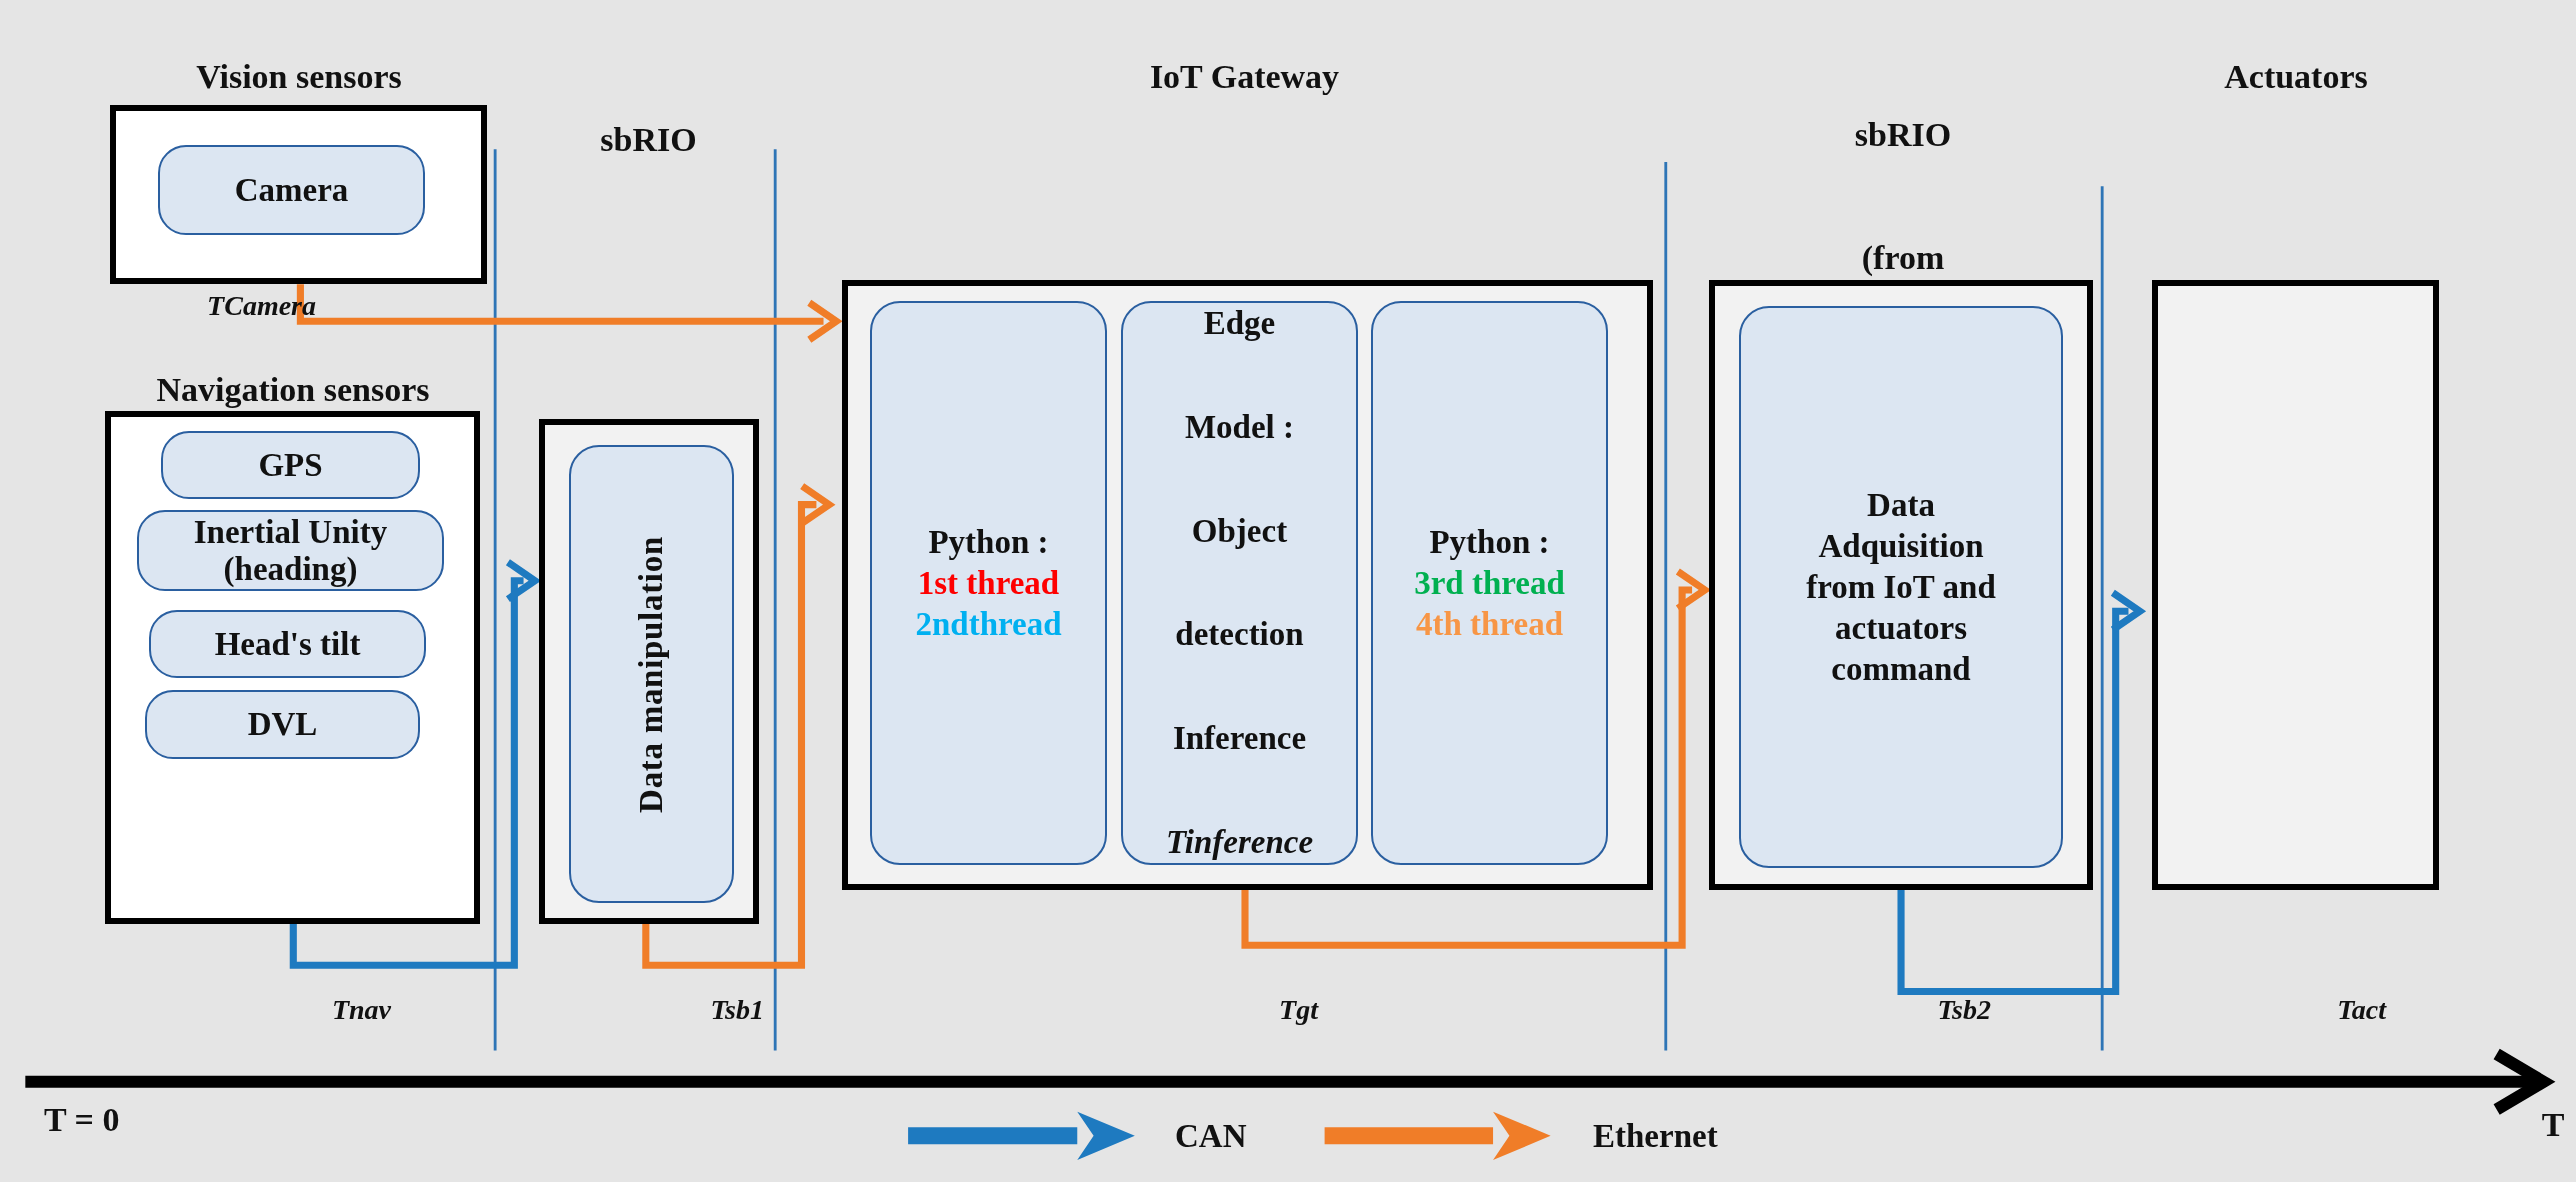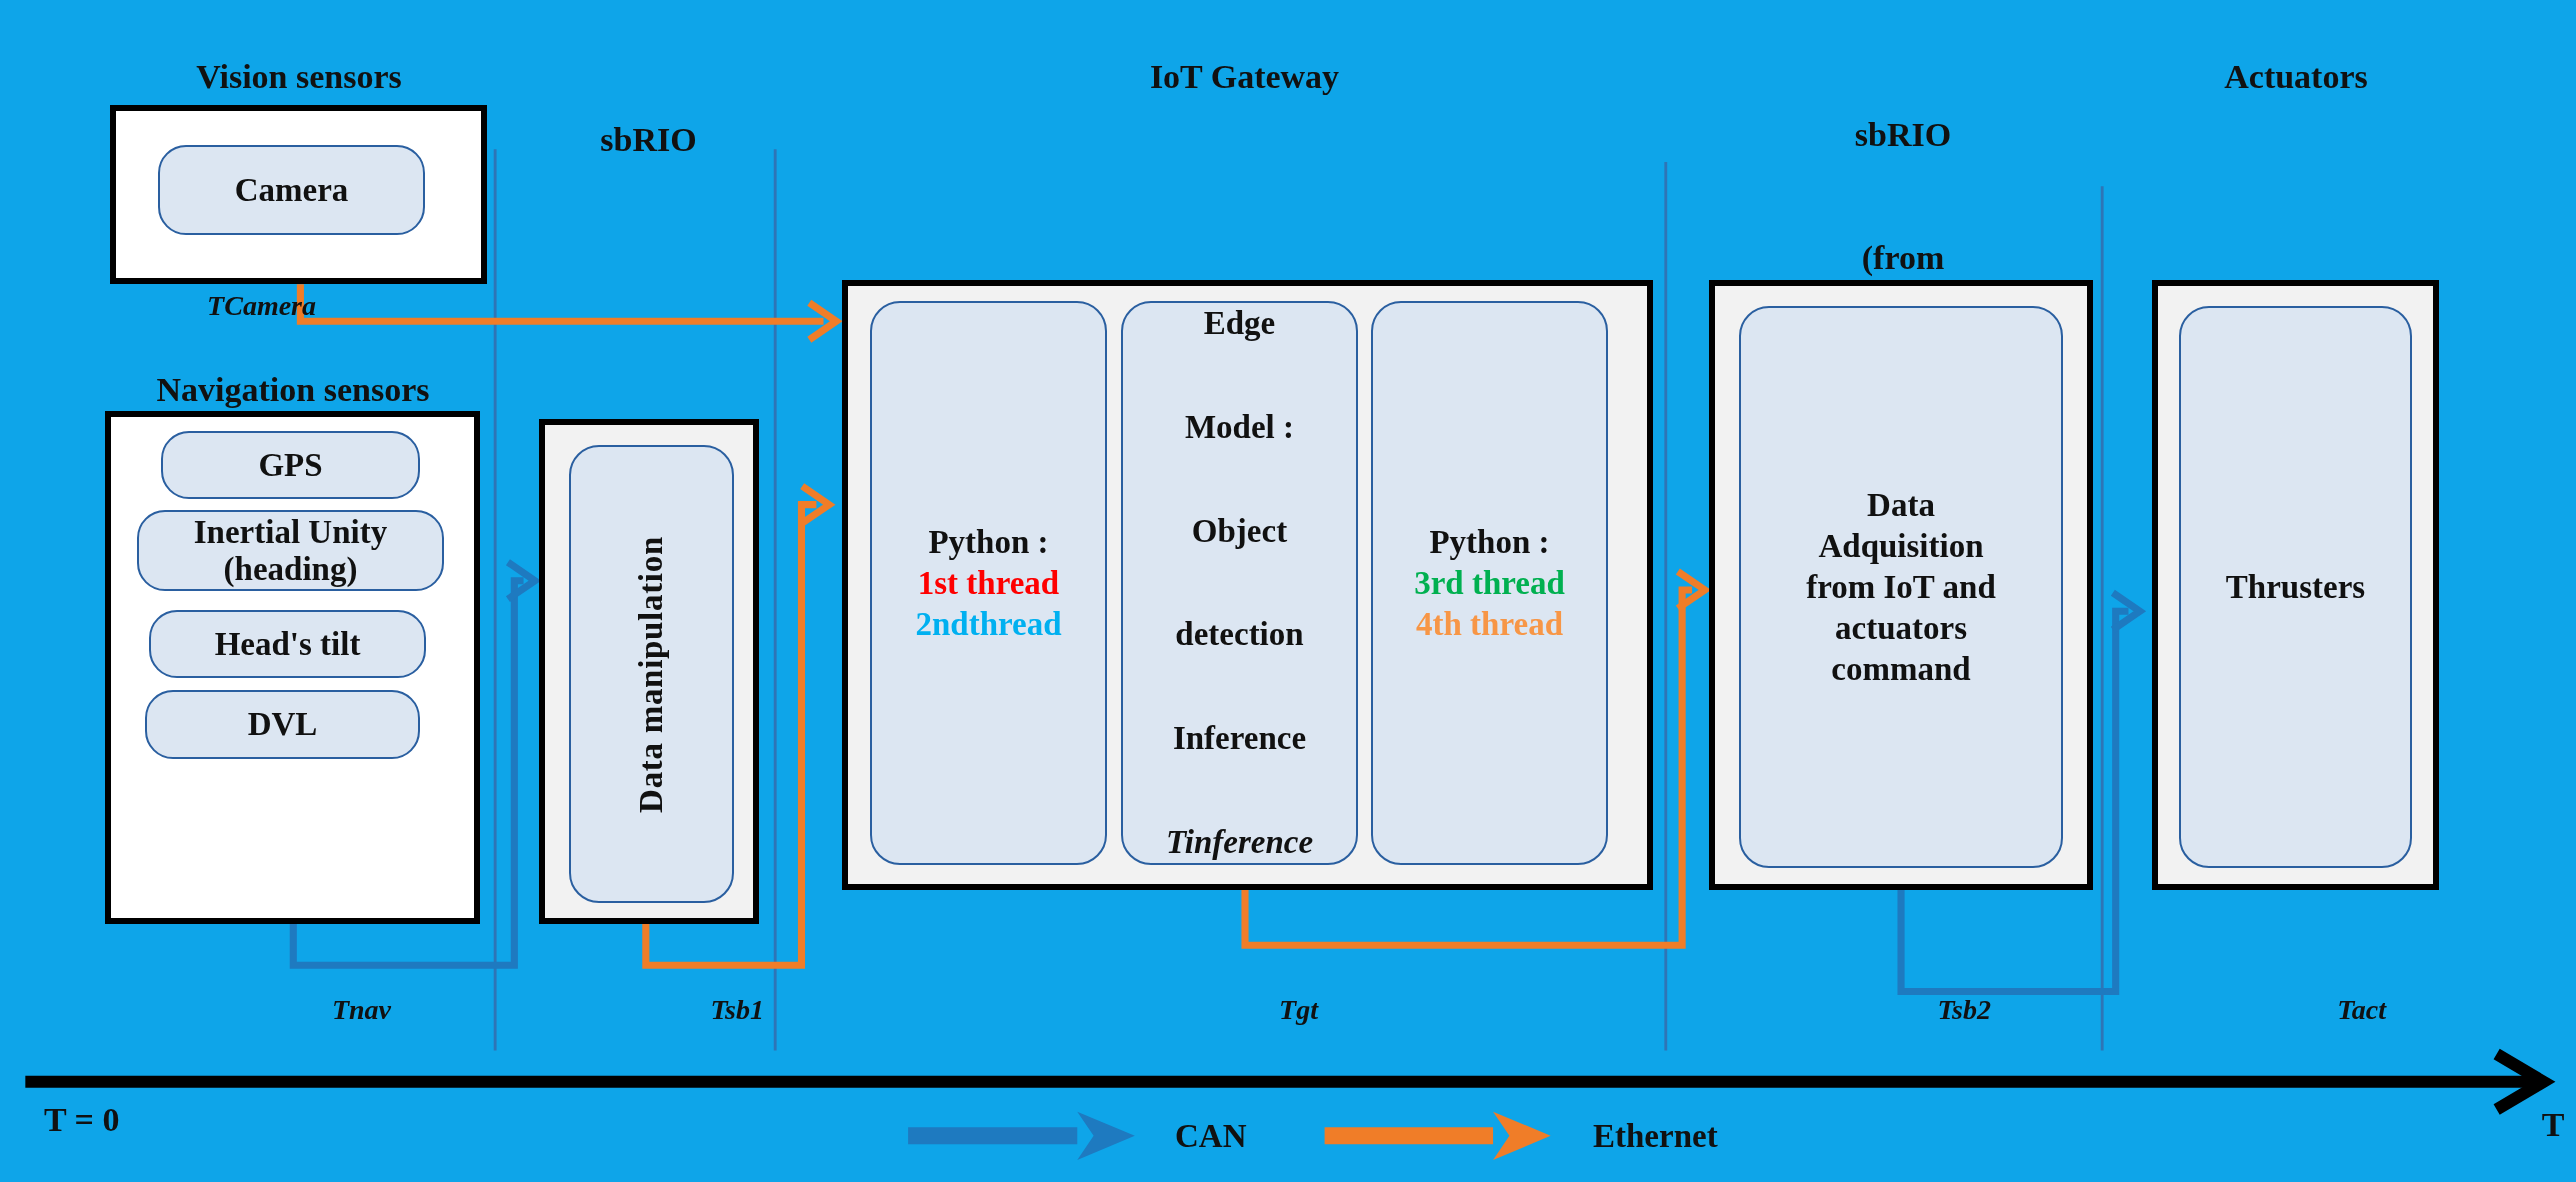--- a/index.html
+++ b/index.html
@@ -1,17 +1,17 @@
 <!DOCTYPE html>
 <html style="font-size:11.4px"><head>
 <meta charset="utf-8">
 <style>
   html,body{margin:0;padding:0;background:#ffffff;}
   .canvas{
-    position:relative;width:2576px;height:1182px;background:#0ea5e9;
+    position:relative;width:2576px;height:1182px;background:#e5e5e5;
     font-family:"Liberation Serif",serif;color:#111111;overflow:hidden;
   }
   .title{
     position:absolute;font-weight:bold;font-size:34px;line-height:43px;
     text-align:center;white-space:pre-wrap;color:#111111;
   }
   .panel{position:absolute;border:6.4px solid #000000;background:#f2f2f2;box-sizing:border-box;}
   .panel.white{background:#ffffff;}
   .pill{
     position:absolute;background:#dce6f2;border:2.8px solid #2a5fa0;border-radius:30px;
@@ -132,23 +132,20 @@
   <div class="pill" style="left:1739px;top:306px;width:324px;height:562px;">
     <div class="line">Data</div>
     <div class="line">Adquisition</div>
     <div class="line">from IoT and</div>
     <div class="line">actuators</div>
     <div class="line">command</div>
   </div>
   <div class="tlabel" style="left:1778px;top:994px;width:213px;">Tsb2</div>
 
   <div class="panel" style="left:2152px;top:280px;width:287px;height:610px;"></div>
-  <div class="pill" style="left:2179px;top:306px;width:233px;height:562px;">
-    <div class="line">Thrusters</div>
-  </div>
   <div class="tlabel" style="left:2173px;top:994px;width:213px;">Tact</div>
 
   <div class="axis-label" style="left:44px;top:1101px;">T = 0</div>
   <div class="axis-label" style="left:2528px;top:1106px;width:50px;text-align:center;">T</div>
 
   <div class="legend-label" style="left:1175px;top:1118px;width:128px;">CAN</div>
   <div class="legend-label" style="left:1593px;top:1118px;width:199px;">Ethernet</div>
 
 </div>
 

